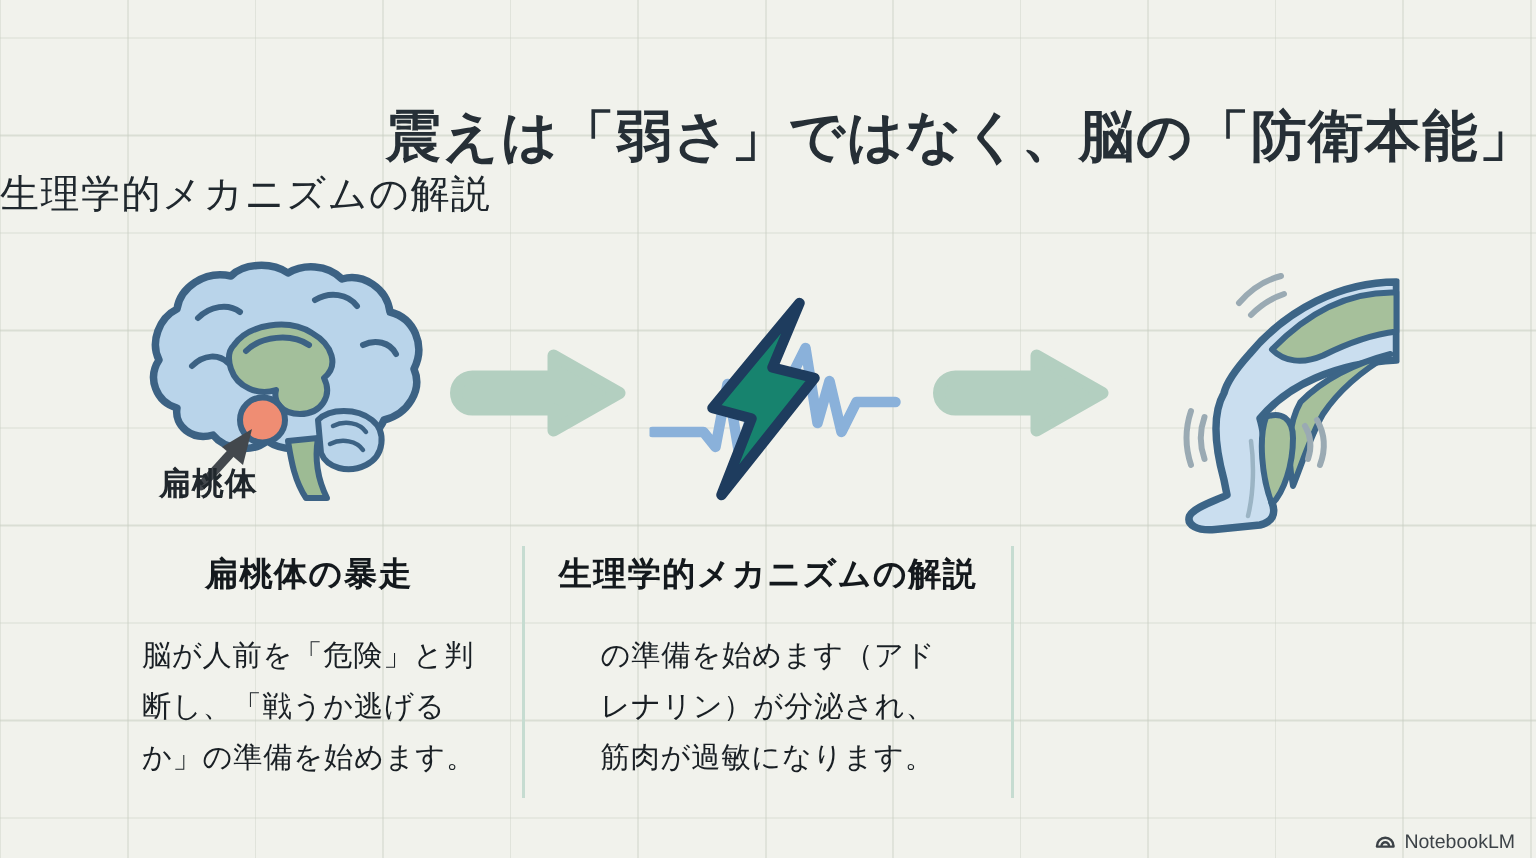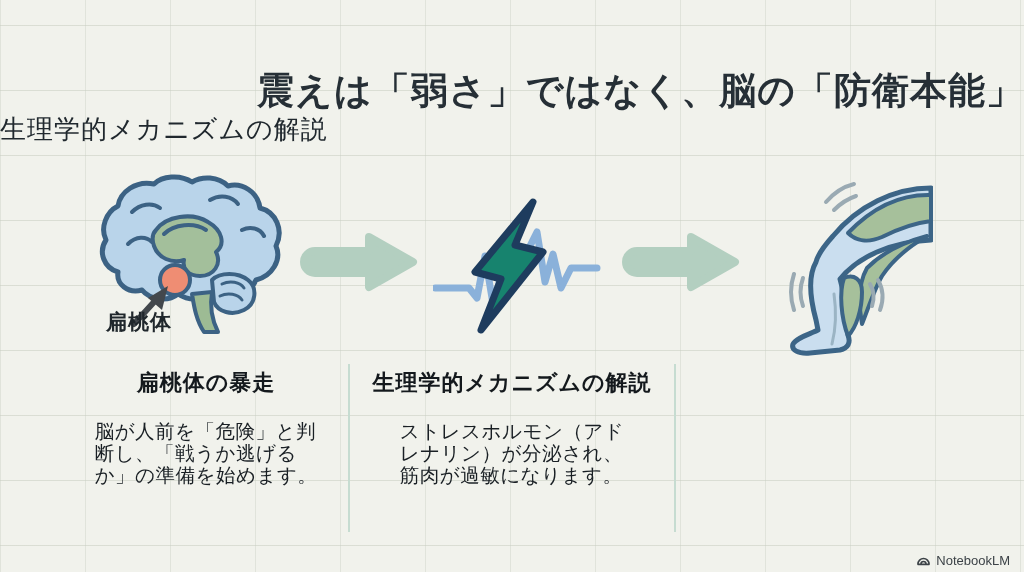--- a/index.html
+++ b/index.html
@@ -34,21 +34,21 @@
   .divider{position:absolute;top:364px;width:2px;height:168px;background:#c6dcd1;}
   .divider.d1{left:348px;}
   .divider.d2{left:674px;}
   .col{position:absolute;top:368px;display:flex;flex-direction:column;align-items:center;}
   .col.c1{left:56px;width:300px;align-items:center;}
   .col.c2{left:356px;width:312px;}
   .col.c3{left:680px;width:330px;}
   .col-heading{font-size:22px;font-weight:bold;color:#14191d;letter-spacing:1px;}
   .col-body{
     margin-top:22px;font-size:19.5px;font-weight:500;color:#191f24;
-    line-height:22px;white-space:pre-line;text-align:left;letter-spacing:0.5px;
+    line-height:34px;white-space:pre-line;text-align:left;letter-spacing:0.5px;
   }
   .footer-brand{
     position:absolute;right:14px;bottom:4px;display:flex;align-items:center;gap:5px;
     font-size:13px;color:#3c4247;font-weight:500;
   }
 </style>
 </head>
 <body>
 
 <div class="canvas">
@@ -111,21 +111,21 @@
 
   <div class="col c1">
     <div class="col-heading">扁桃体の暴走</div>
     <div class="col-body">脳が人前を「危険」と判
 断し、「戦うか逃げる
 か」の準備を始めます。</div>
   </div>
 
   <div class="col c2">
     <div class="col-heading">生理学的メカニズムの解説</div>
-    <div class="col-body">ストレスホルモン（アド
+    <div class="col-body">の準備を始めます（アド
 レナリン）が分泌され、
 筋肉が過敏になります。</div>
   </div>
 
   <div class="col c3">
   </div>
 
   <div class="footer-brand">
     <svg width="15" height="13" viewBox="0 0 15 13">
       <path d="M2,10 A5.5,5.5 0 0 1 13,10" fill="none" stroke="#3c4247" stroke-width="1.6"></path>

